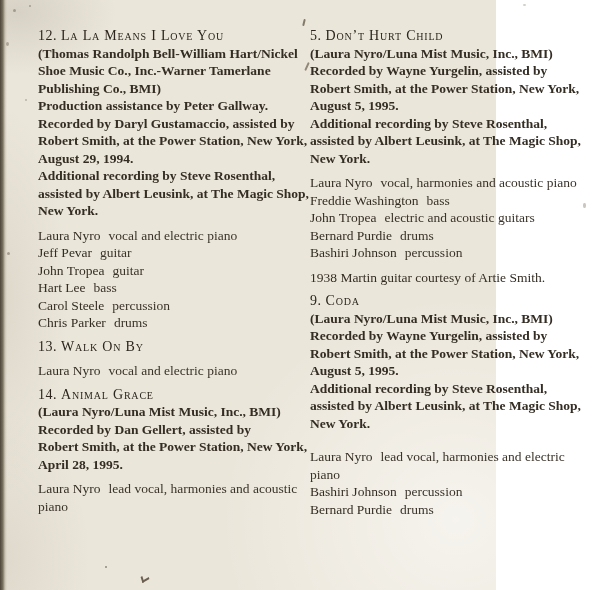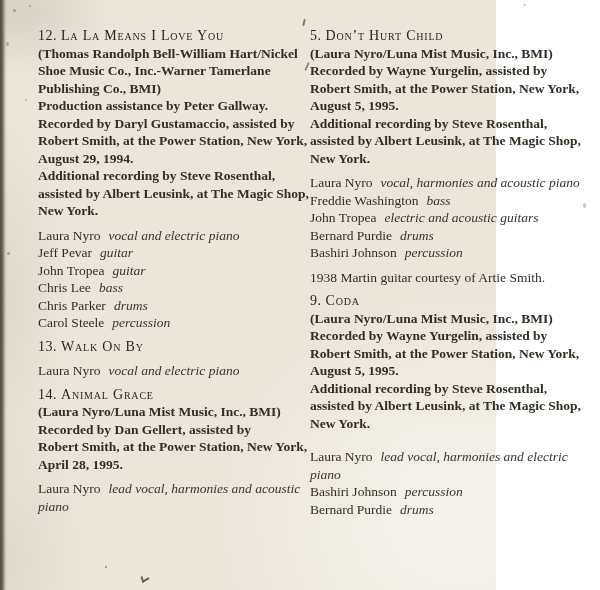--- a/index.html
+++ b/index.html
@@ -35,21 +35,21 @@
     font-size:14px;line-height:17.5px;
     font-variant:small-caps;letter-spacing:.8px;
     color:#2c261e;
   }
   .track-number{margin-right:4px;letter-spacing:.5px;}
   .credits{margin:0;white-space:pre;font-weight:bold;}
   .personnel{margin-top:7px;}
   .personnel.gap-large{margin-top:16px;}
   .p-line{white-space:pre;}
   .p-name{}
-  .p-inst{font-style:italic;margin-left:8px;white-space:pre-line;color:#3a332a;margin-top:8px;}
+  .p-inst{margin-left:8px;white-space:pre-line;color:#3a332a;margin-top:8px;}
   .note{margin:7px 0 0 0;white-space:pre;}
   
   .speck{position:absolute;border-radius:50%;background:#8b8374;opacity:.7;}
   .s1{left:13px;top:9px;width:3px;height:3px;}
   .s2{left:29px;top:5px;width:2px;height:2px;}
   .s3{left:6px;top:42px;width:3px;height:4px;background:#9a917f;}
   .s4{left:25px;top:99px;width:2px;height:2px;opacity:.5;}
   .s5{left:7px;top:252px;width:3px;height:3px;}
   .s6{left:105px;top:566px;width:2px;height:2px;background:#6b5f4d;}
   .s7{left:523px;top:4px;width:3px;height:2px;opacity:.4;}
@@ -85,23 +85,23 @@
 Recorded by Daryl Gustamaccio, assisted by
 Robert Smith, at the Power Station, New York,
 August 29, 1994.
 Additional recording by Steve Rosenthal,
 assisted by Albert Leusink, at The Magic Shop,
 New York.</p>
       <div class="personnel">
         <div class="p-line"><span class="p-name">Laura Nyro</span><span class="p-inst">vocal and electric piano</span></div>
         <div class="p-line"><span class="p-name">Jeff Pevar</span><span class="p-inst">guitar</span></div>
         <div class="p-line"><span class="p-name">John Tropea</span><span class="p-inst">guitar</span></div>
-        <div class="p-line"><span class="p-name">Chris Lee</span><span class="p-inst">bass</span></div>
+        <div class="p-line"><span class="p-name">Hart Lee</span><span class="p-inst">bass</span></div>
+        <div class="p-line"><span class="p-name">Carol Steele</span><span class="p-inst">percussion</span></div>
         <div class="p-line"><span class="p-name">Chris Parker</span><span class="p-inst">drums</span></div>
-        <div class="p-line"><span class="p-name">Carol Steele</span><span class="p-inst">percussion</span></div>
       </div>
     </section>
 
     <section class="track">
       <h3 class="track-heading"><span class="track-number">13.</span><span>Walk On By</span></h3>
       <div class="personnel">
         <div class="p-line"><span class="p-name">Laura Nyro</span><span class="p-inst">vocal and electric piano</span></div>
       </div>
     </section>
 

